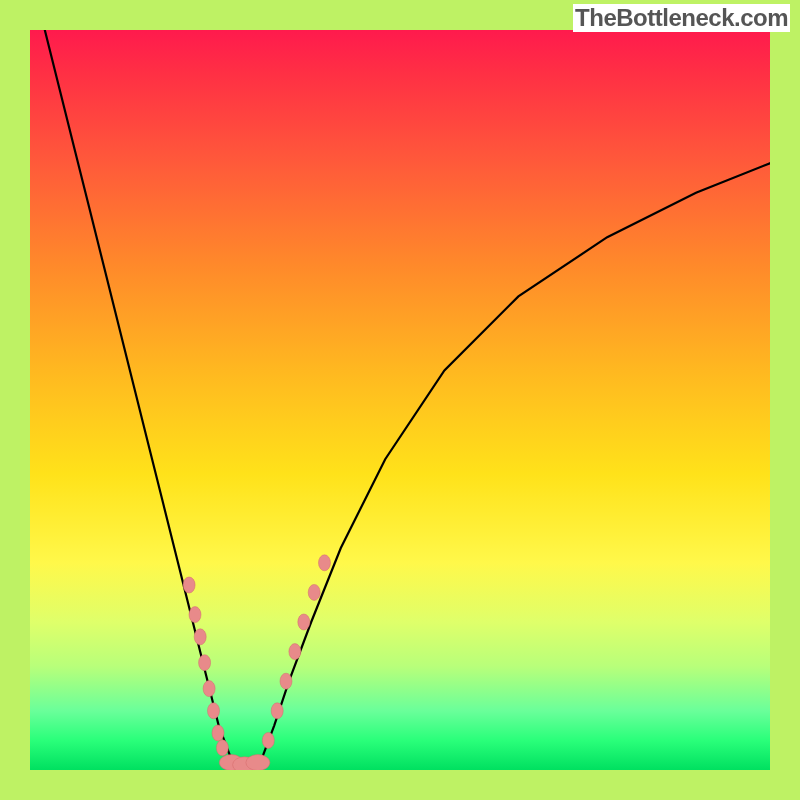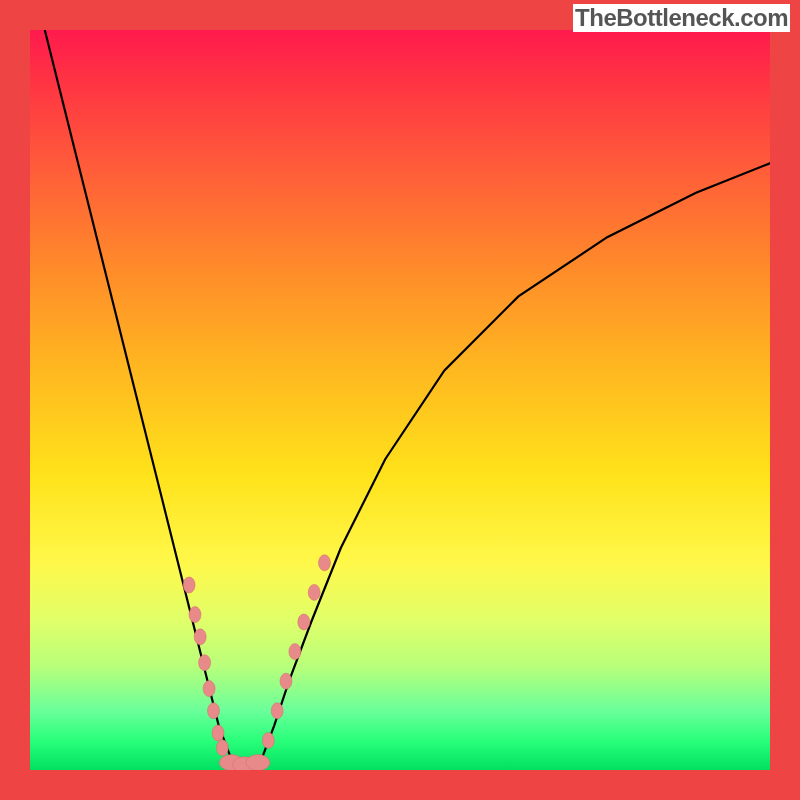--- a/index.html
+++ b/index.html
@@ -8,21 +8,21 @@
     width: 800px;
     height: 800px;
     overflow: hidden;
     background: #fff;
     font-family: Arial, Helvetica, sans-serif;
   }
   .stage {
     position: relative;
     width: 800px;
     height: 800px;
-    background: #ef4444;
+    background: #bef264;
   }
   .watermark {
     position: absolute;
     top: 4px;
     right: 10px;
     font-size: 24px;
     font-weight: 600;
     color: #555;
     background: #fff;
     padding: 0 2px;

